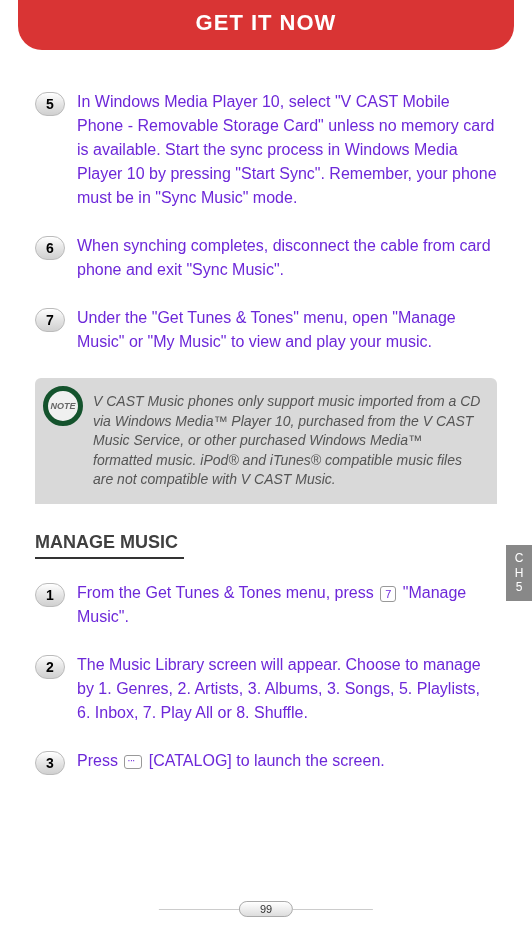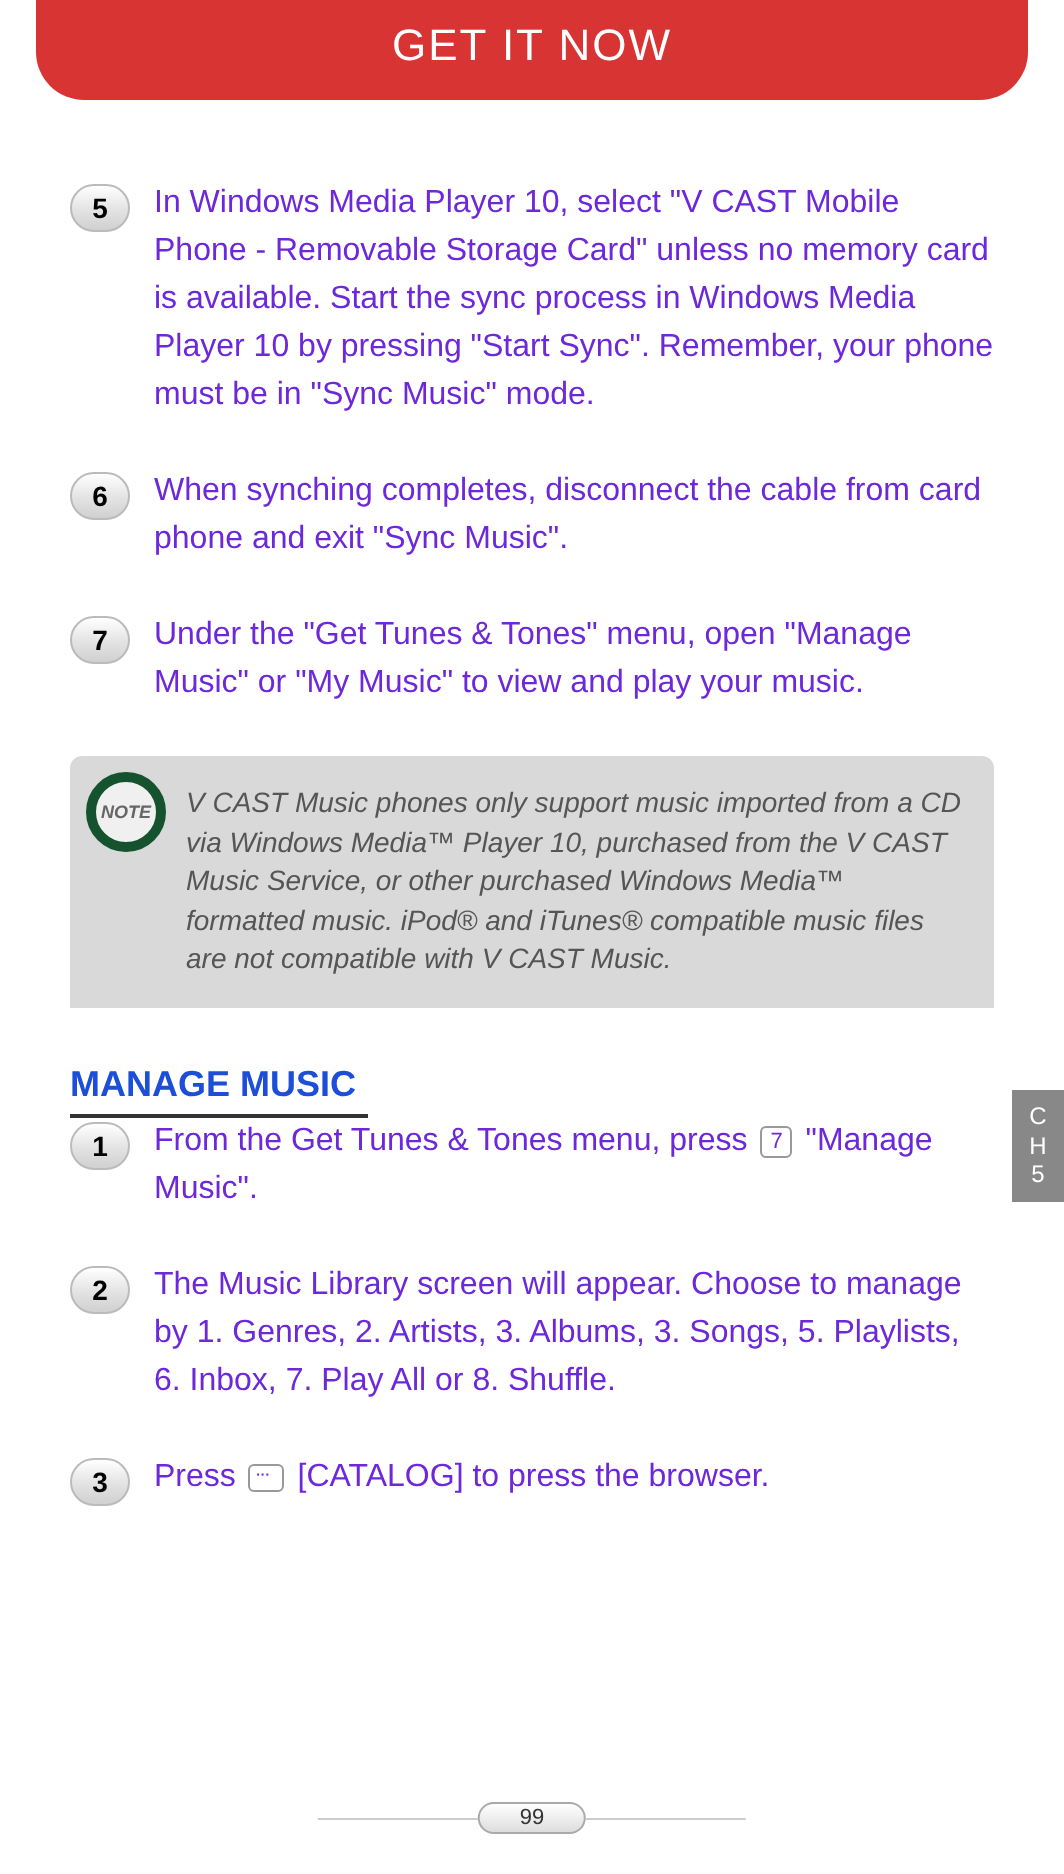--- a/index.html
+++ b/index.html
@@ -13,21 +13,21 @@
       background: #ffffff;
       font-family: Arial, Helvetica, sans-serif;
       position: relative;
     }
     .header-banner {
       background: #d93434;
       color: #ffffff;
       text-align: center;
       padding: 10px 0 14px 0;
       font-size: 22px;
-      font-weight: normal;
+      font-weight: bold;
       border-radius: 0 0 24px 24px;
       margin: 0 18px;
       letter-spacing: 1px;
     }
     .content {
       padding: 40px 35px 0 35px;
     }
     .step {
       display: flex;
       align-items: flex-start;
@@ -78,24 +78,25 @@
       display: flex;
       align-items: center;
       justify-content: center;
       font-size: 9px;
       font-weight: bold;
       color: #666;
     }
     .section-title {
       font-size: 18px;
       font-weight: bold;
-      color: #1d4ed8;
+      color: #404040;
       border-bottom: 2px solid #333;
       display: inline-block;
       padding-bottom: 4px;
+      margin-bottom: 22px;
       padding-right: 6px;
     }
     .side-tab {
       position: absolute;
       right: 0;
       top: 545px;
       width: 26px;
       height: 56px;
       background: #888;
       color: #fff;
@@ -201,21 +202,21 @@
   </div>
 
   <div class="step">
     <div class="step-badge">2</div>
     <div class="step-text">The Music Library screen will appear. Choose to manage by 1. Genres, 2. Artists, 3. Albums, 3. Songs, 5. Playlists, 6. Inbox, 7. Play All or 8. Shuffle.</div>
   </div>
 
   <div class="step">
     <div class="step-badge">3</div>
     <div class="step-text">
-      <span>Press </span><span class="soft-key-icon"></span><span> [CATALOG] to press the browser.</span>
+      <span>Press </span><span class="soft-key-icon"></span><span> [CATALOG] to launch the screen.</span>
     </div>
   </div>
 
 </div>
 
 <div class="side-tab">
   <span>C</span>
   <span>H</span>
   <span>5</span>
 </div>

